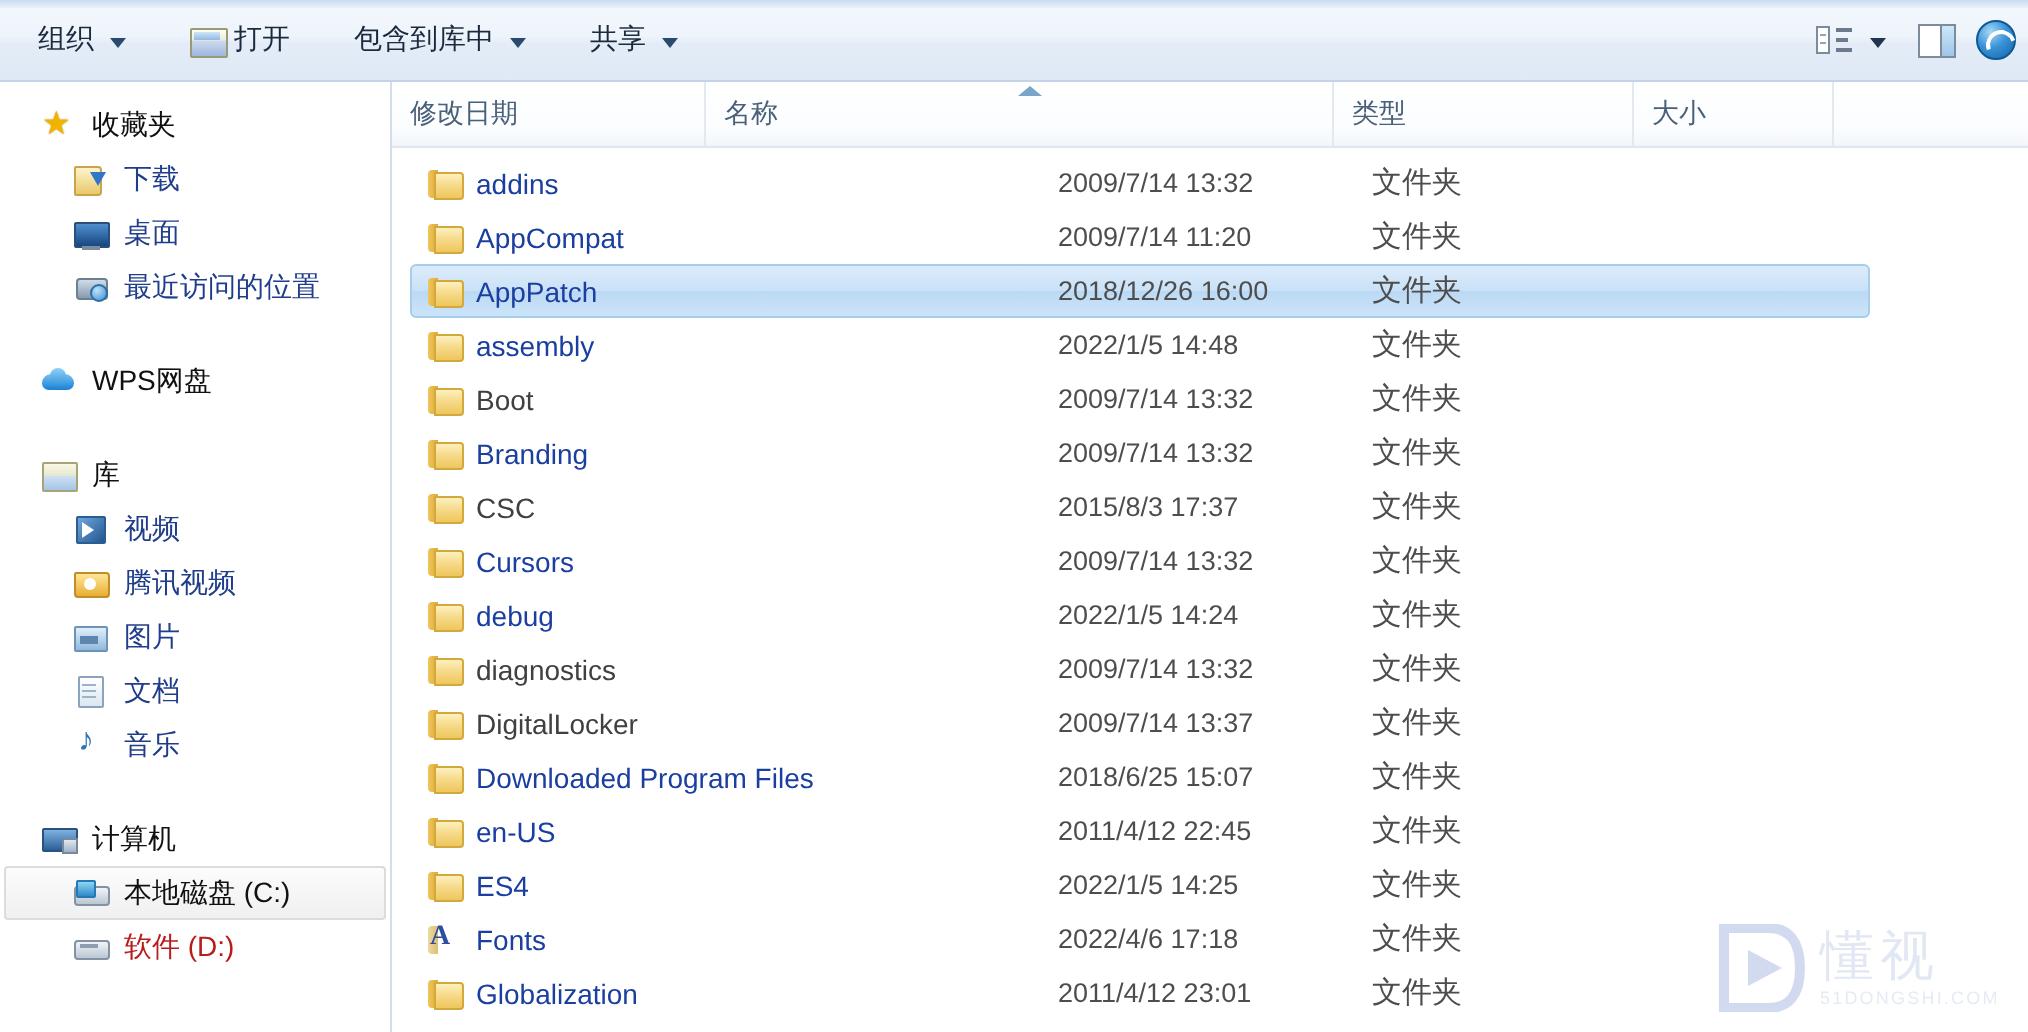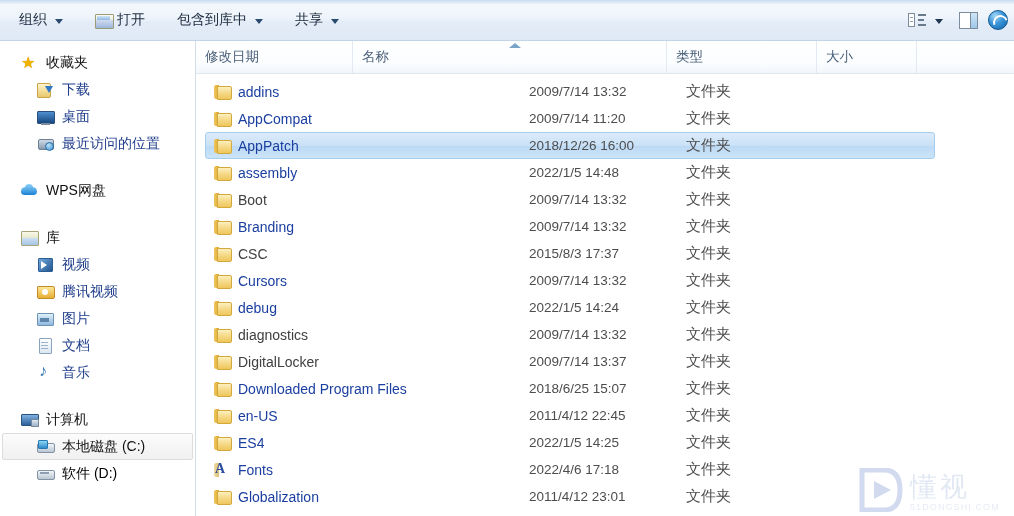--- a/index.html
+++ b/index.html
@@ -513,21 +513,21 @@
   
   .watermark {
     position: absolute;
     right: 6px;
     bottom: 4px;
     width: 150px;
     height: 56px;
     pointer-events: none;
     opacity: .30;
     display: flex;
-    align-items: flex-end;
+    align-items: center;
     gap: 6px;
   }
   .wm-logo {
     width: 46px; height: 44px;
     position: relative;
     flex: 0 0 auto;
   }
   .wm-text {
     display: flex;
     flex-direction: column;
@@ -654,21 +654,21 @@
         <div class="nav-row header-row">
           <span class="ico ico-computer"></span>
           <span class="lbl">计算机</span>
         </div>
         <div class="nav-row child selected">
           <span class="ico ico-hdd-c"></span>
           <span class="lbl" style="color:#111">本地磁盘 (C:)</span>
         </div>
         <div class="nav-row child">
           <span class="ico ico-hdd-d"></span>
-          <span class="lbl" style="color:#000000">软件 (D:)</span>
+          <span class="lbl" style="color:#b91c1c">软件 (D:)</span>
         </div>
       </div>
     </div>
 
     <div class="pane">
 
       <div class="col-head">
         <div class="col c-date">
           <span>修改日期</span>
         </div>

